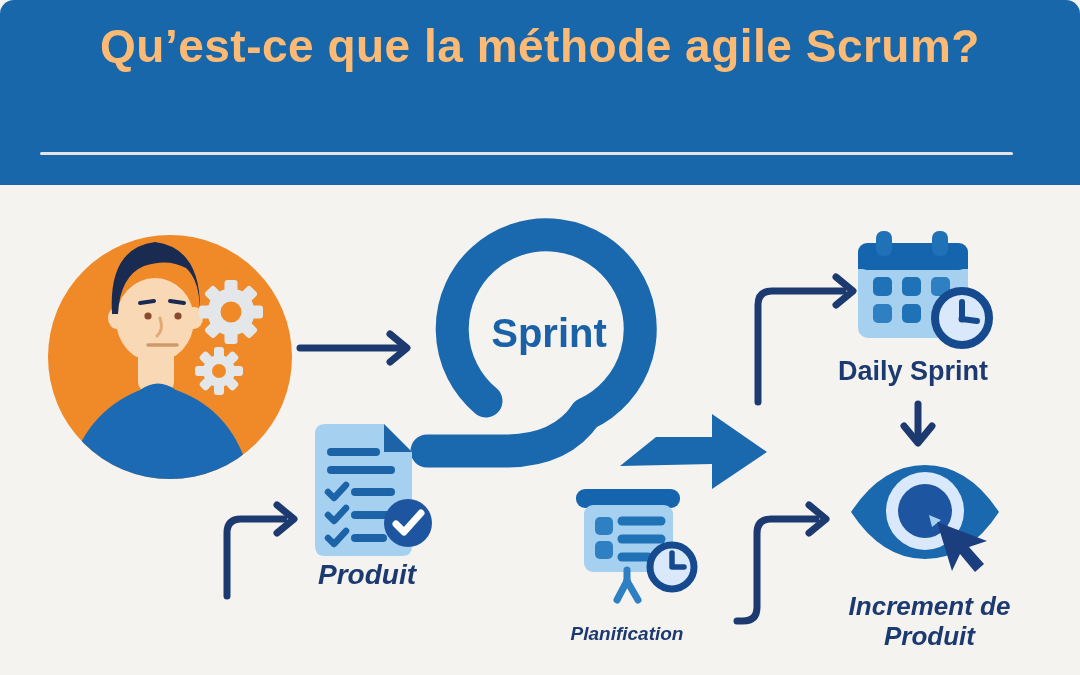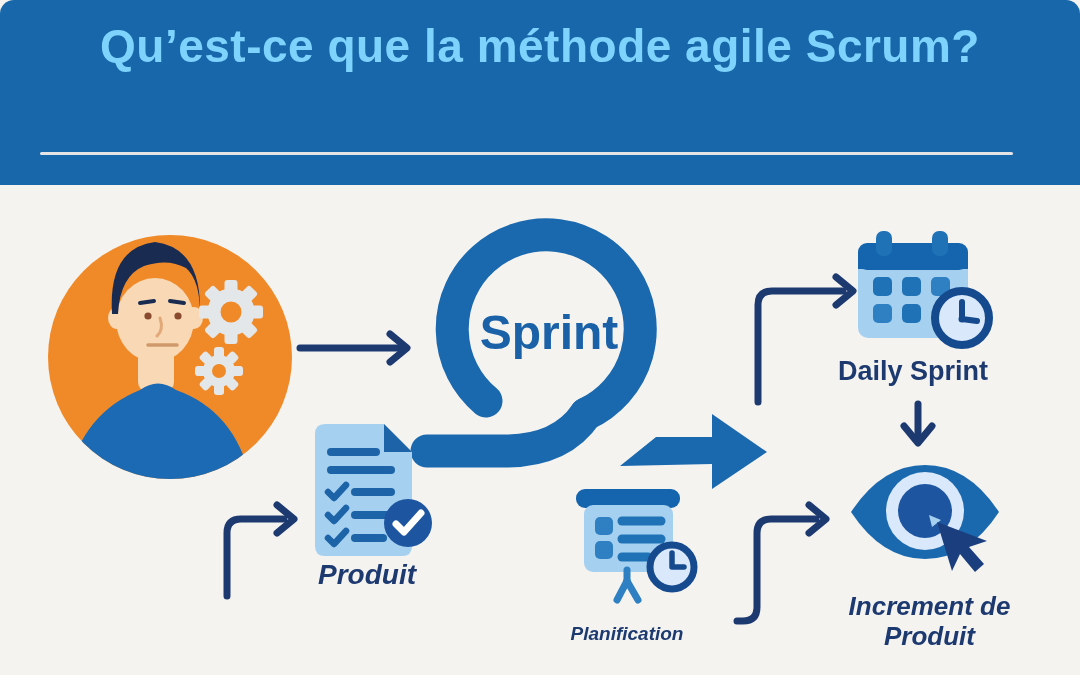--- a/index.html
+++ b/index.html
@@ -6,35 +6,35 @@
   .stage{
     position:relative;width:1080px;height:675px;overflow:hidden;
     background:var(--body-bg);
     font-family:"Liberation Sans", sans-serif;
   }
   .hdr{
     position:absolute;left:0;top:0;width:1080px;height:185px;
     background:var(--header-bg);border-radius:14px 14px 0 0;
   }
   .hdr h1{
-    margin:0;padding-top:20px;text-align:center;color:#7dd3fc;
+    margin:0;padding-top:20px;text-align:center;color:#fdba74;
     font-size:46px;line-height:53px;font-weight:700;letter-spacing:.5px;
   }
   .hdr h1 span{display:block;}
   .rule{
     position:absolute;left:40px;top:152px;width:973px;height:3px;
     background:var(--divider);border-radius:2px;
   }
   .art{position:absolute;left:0;top:0;width:1080px;height:675px;}
   .lbl{
     position:absolute;font-weight:700;color:var(--navy);
     text-align:center;font-size:26px;line-height:30px;
   }
   .lbl span{display:block;font-style:italic;}
-  .lbl-sprint{left:449px;top:307px;width:200px;font-size:48px;line-height:52px;color:var(--sprint-text);}
+  .lbl-sprint{left:449px;top:307px;width:200px;font-size:40px;line-height:52px;color:var(--sprint-text);}
   .lbl-backlog{left:318px;top:559px;width:160px;text-align:left;font-size:28px;line-height:32px;}
   .lbl-planning{left:512px;top:582px;width:230px;font-size:19px;line-height:31px;margin-top:36px;}
   .lbl-daily{left:813px;top:356px;width:200px;font-size:27px;}
   .lbl-increment{left:827px;top:591px;width:205px;font-size:26px;line-height:30px;}
   .arrow{fill:none;stroke:var(--navy);stroke-width:7;stroke-linecap:round;stroke-linejoin:round;}
   .loopstroke{fill:none;stroke:var(--blue);stroke-width:33;stroke-linecap:round;}
   .docline{stroke:var(--line-blue);stroke-linecap:round;}
   .clockface{fill:var(--pale-blue);stroke:var(--clock-navy);}
   .clockhand{fill:none;stroke:var(--clock-navy);stroke-linecap:round;}
 </style>

